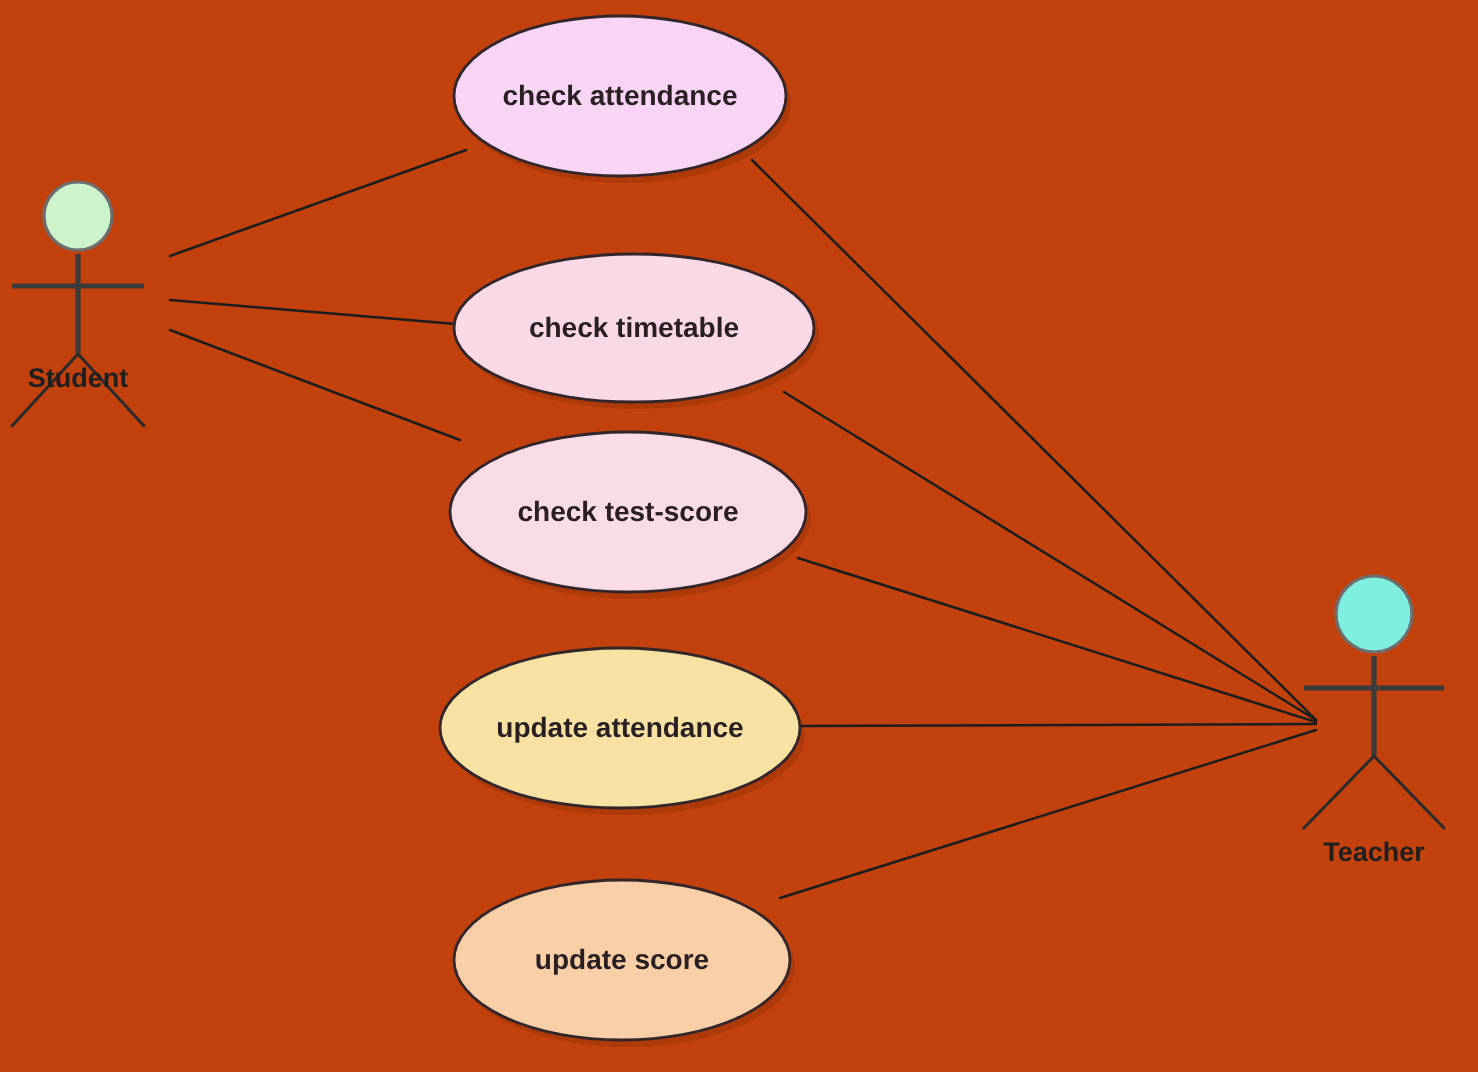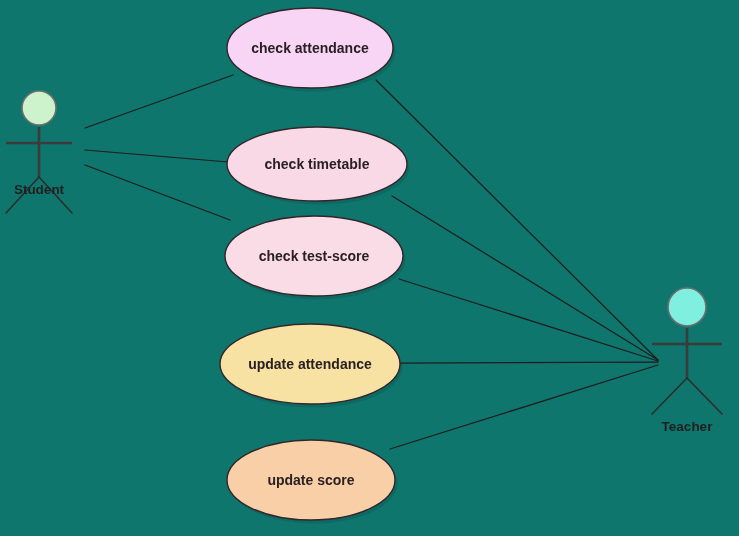--- a/index.html
+++ b/index.html
@@ -11,21 +11,21 @@
   body {
     width: 739px;
     height: 536px;
     font-family: "Liberation Sans", sans-serif;
     overflow: hidden;
   }
   #diagram-canvas {
     position: relative;
     width: 739px;
     height: 536px;
-    background: #0f766e;
+    background: #c2410c;
   }
   svg#diagram-svg {
     position: absolute;
     top: 0;
     left: 0;
     width: 739px;
     height: 536px;
     display: block;
   }
   .usecase-ellipse {

